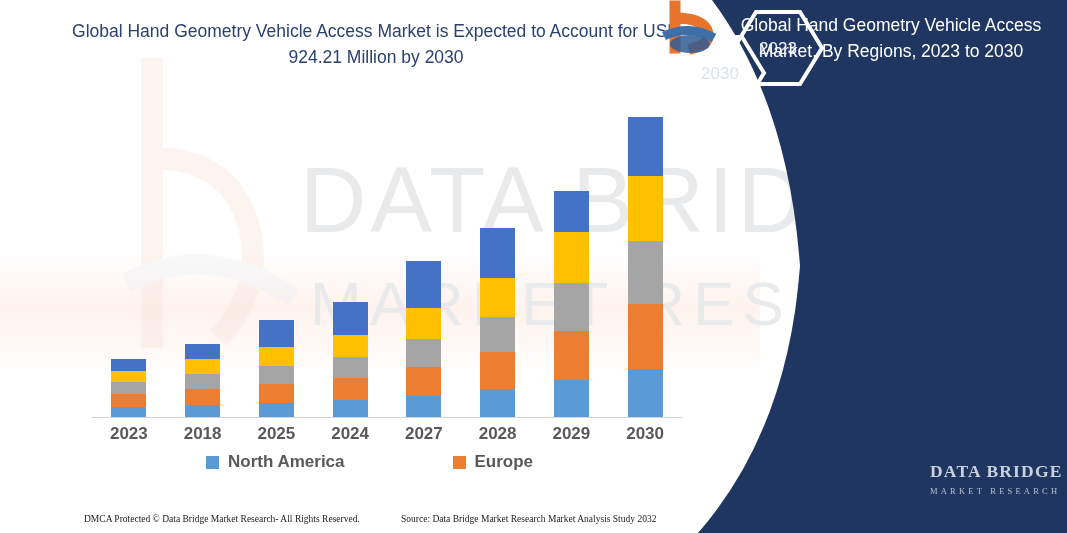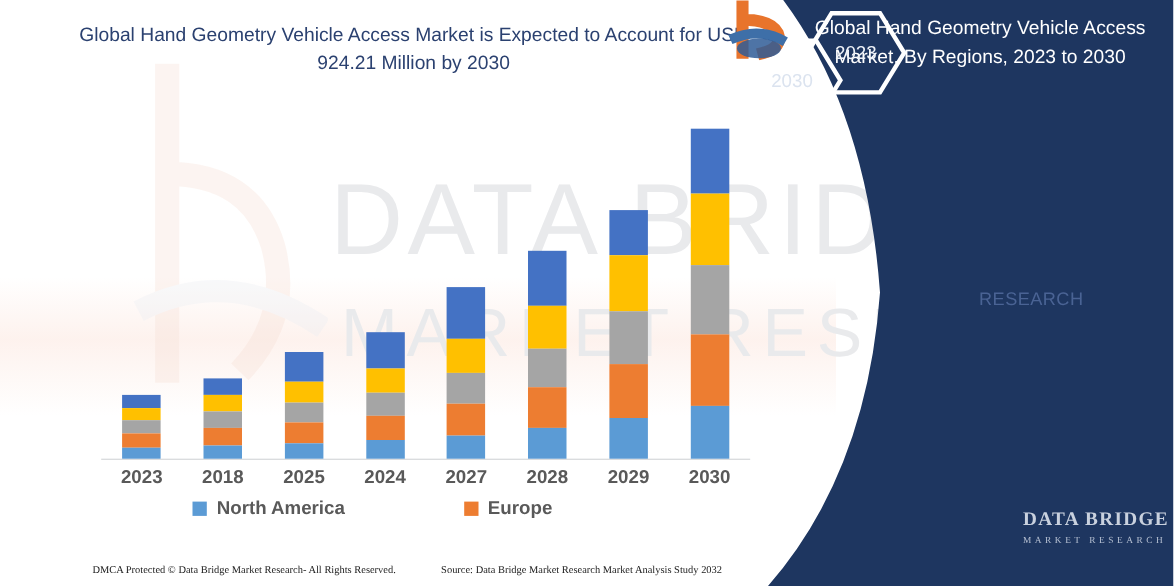--- a/index.html
+++ b/index.html
@@ -47,21 +47,21 @@
   .bar { width:35px; display:flex; flex-direction:column-reverse; }
   .seg { width:100%; }
 
   .xlabels { position:absolute; left:92px; top:424px; width:590px; display:flex; }
   .xlabel { flex:1 1 0; text-align:center; font-size:17px; font-weight:bold; color:#595959; }
 
   
   .legend { position:absolute; left:92px; top:452px; width:590px; height:58px; overflow:hidden; }
   .legend-row { display:flex; gap:0; }
   .legend-item { display:flex; align-items:center; gap:9px; font-size:17px; font-weight:bold; color:#595959; }
-  .legend-item.na { margin-left:83px; }
+  .legend-item.na { margin-left:114px; }
   .legend-item.eu { margin-left:108px; }
   .swatch { width:13px; height:13px; display:inline-block; }
 
   
   .footer { position:absolute; left:0; top:506px; width:700px; height:27px; }
   .footer span { position:absolute; font-family:"Liberation Serif", serif; font-size:9.5px; color:#222; white-space:nowrap; }
   .f-dmca { left:84px; top:8px; }
   .f-src  { left:401px; top:8px; }
 
   
@@ -225,21 +225,20 @@
           <polygon points="96,12 140,12 162,48 140,84 96,84 74,48" fill="none" stroke="#ffffff" stroke-width="4"></polygon>
           <text x="118" y="54" text-anchor="middle" font-family="Liberation Sans, sans-serif" font-size="17" fill="#eef2f8" id="hexR">2023</text>
         </g>
         <g>
           <polygon points="38,37 82,37 104,73 82,109 38,109 16,73" fill="none" stroke="#ffffff" stroke-width="4"></polygon>
           <text x="60" y="79" text-anchor="middle" font-family="Liberation Sans, sans-serif" font-size="17" fill="#dbe3ef" id="hexL">2030</text>
         </g>
       </svg>
 
       <div class="brand-faint">
-        <div>RESEARCH</div>
       </div>
 
       <svg class="logo" viewBox="0 0 190 55">
         <path d="M15 6 L15 48 M15 18 Q41 18 47 30 Q52 43 34 48" fill="none" stroke="#e8742c" stroke-width="11" stroke-linecap="square"></path>
         <path d="M4 36 Q30 24 54 38" fill="none" stroke="#3e6fa8" stroke-width="9"></path>
         <ellipse cx="30" cy="44" rx="20" ry="9" fill="#2f5c96" opacity=".85"></ellipse>
       </svg>
       <div class="logo-text">
         <div class="l1">DATA BRIDGE</div>
         <div class="l2">MARKET RESEARCH</div>

